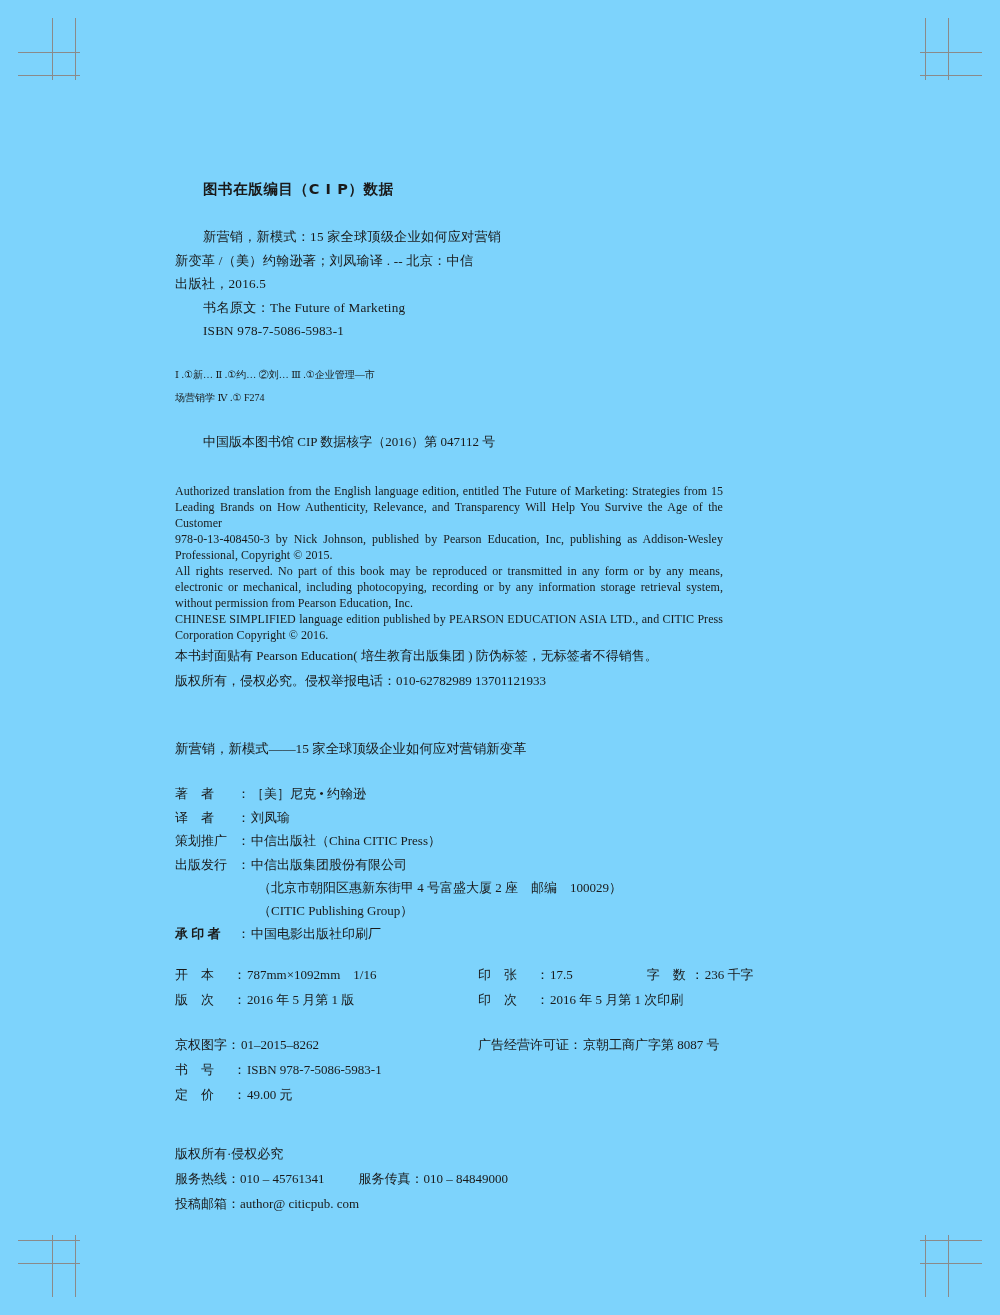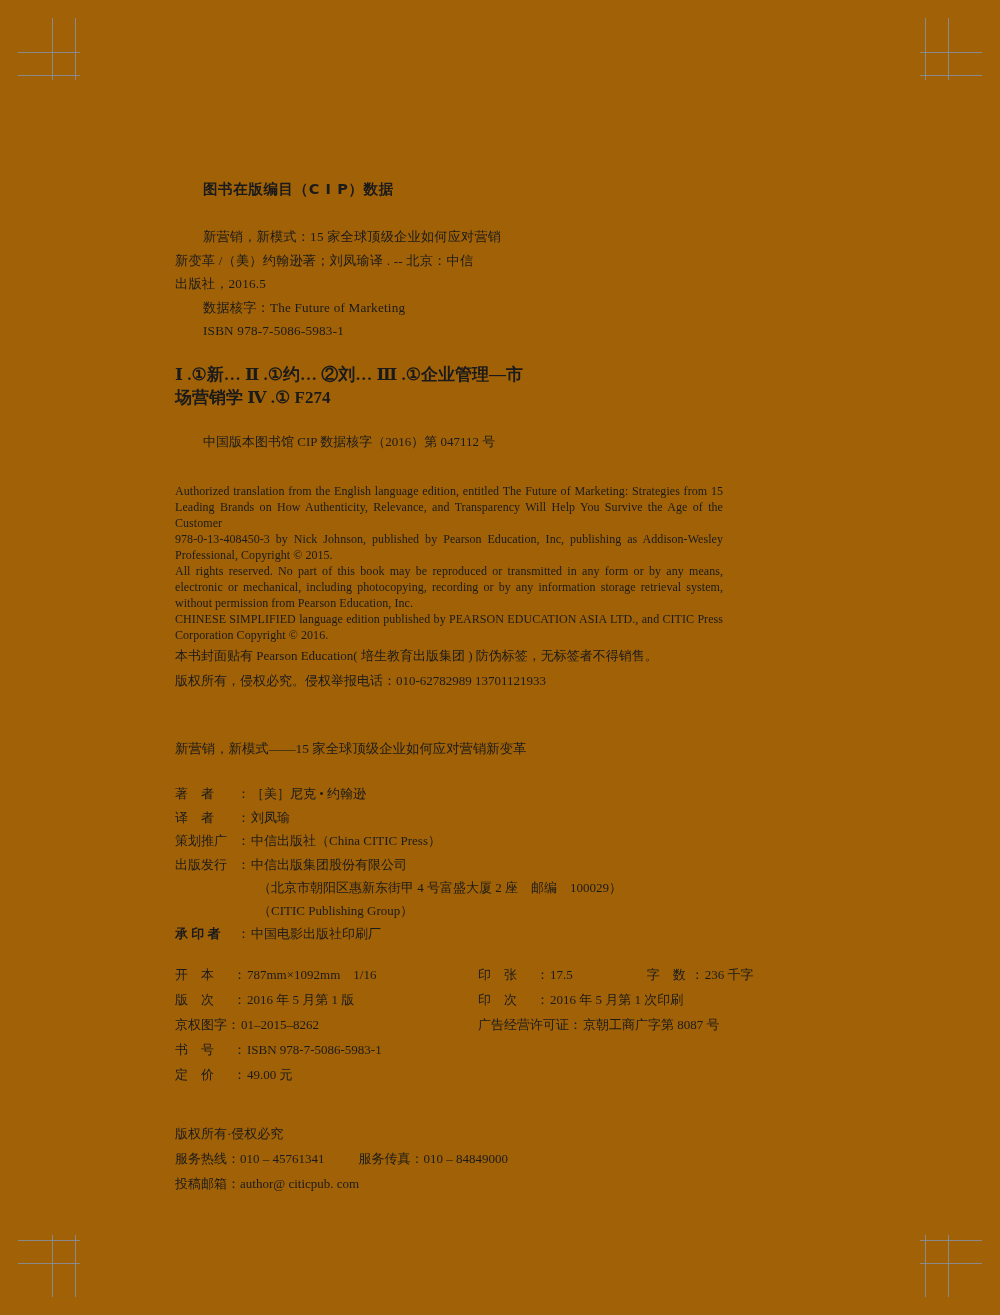--- a/index.html
+++ b/index.html
@@ -8,21 +8,21 @@
     background: #ffffff;
   }
   body {
     font-family: "Liberation Serif", "DejaVu Serif", serif;
     color: #1a1a1a;
   }
   .page {
     position: relative;
     width: 1000px;
     height: 1315px;
-    background: #a16207;
+    background: #7dd3fc;
     overflow: hidden;
   }
 
   
   .crop { position: absolute; background: #8a8a8a; }
   .crop.v { width: 1px; height: 62px; }
   .crop.h { height: 1px; width: 62px; }
 
   
   .content {
@@ -44,23 +44,22 @@
   .cip-body {
     font-size: 13.2px;
     line-height: 23.5px;
     letter-spacing: 0.2px;
   }
   .cip-body .ind { text-indent: 28px; }
   .gap-md { height: 20px; }
   .gap-lg { height: 30px; }
 
   .cip-class {
-    font-size: 17px;
+    font-size: 10px;
     line-height: 23.5px;
-    font-weight: bold;
   }
   .cip-num {
     font-size: 13px;
     line-height: 23.5px;
     text-indent: 28px;
   }
 
   
   .legal {
     font-size: 12px;
@@ -101,21 +100,21 @@
   .spec-col { display: flex; align-items: baseline; }
   .spec-col.left { flex: 0 0 303px; }
   .spec-col.right { flex: 1 1 auto; }
   .spec-lbl {
     width: 58px;
     display: inline-flex;
     justify-content: space-between;
     white-space: nowrap;
     flex: 0 0 auto;
   }
-  .spec-lbl.free { width: auto; display: inline; flex: 0 0 auto; }
+  .spec-lbl.free { width: auto; display: inline; flex: 0 0 auto; margin-top: 20px; }
   .spec-val { white-space: nowrap; }
   .inline-pair { display: inline-flex; align-items: baseline; margin-left: 74px; }
   .inline-pair .spec-lbl { width: 44px; }
 
   .footer { margin-top: 34px; font-size: 13px; line-height: 25px; }
   .footer p { margin: 0; }
   .footer .fx { display: inline-block; margin-left: 34px; }
 </style>
 </head>
 <body>
@@ -143,21 +142,21 @@
   <div class="crop h" style="left:920px; top:1263px;"></div>
 
   <div class="content">
 
     <div class="cip-heading">图书在版编目（C I P）数据</div>
 
     <div class="cip-body">
       <div class="ind">新营销，新模式：15 家全球顶级企业如何应对营销</div>
       <div>新变革 /（美）约翰逊著；刘凤瑜译 . -- 北京：中信</div>
       <div>出版社，2016.5</div>
-      <div class="ind">数据核字：The Future of Marketing</div>
+      <div class="ind">书名原文：The Future of Marketing</div>
       <div class="ind">ISBN 978-7-5086-5983-1</div>
     </div>
 
     <div class="gap-md"></div>
 
     <div class="cip-class">
       <div class="ind">Ⅰ .①新… Ⅱ .①约… ②刘… Ⅲ .①企业管理—市</div>
       <div>场营销学 Ⅳ .① F274</div>
     </div>
 

